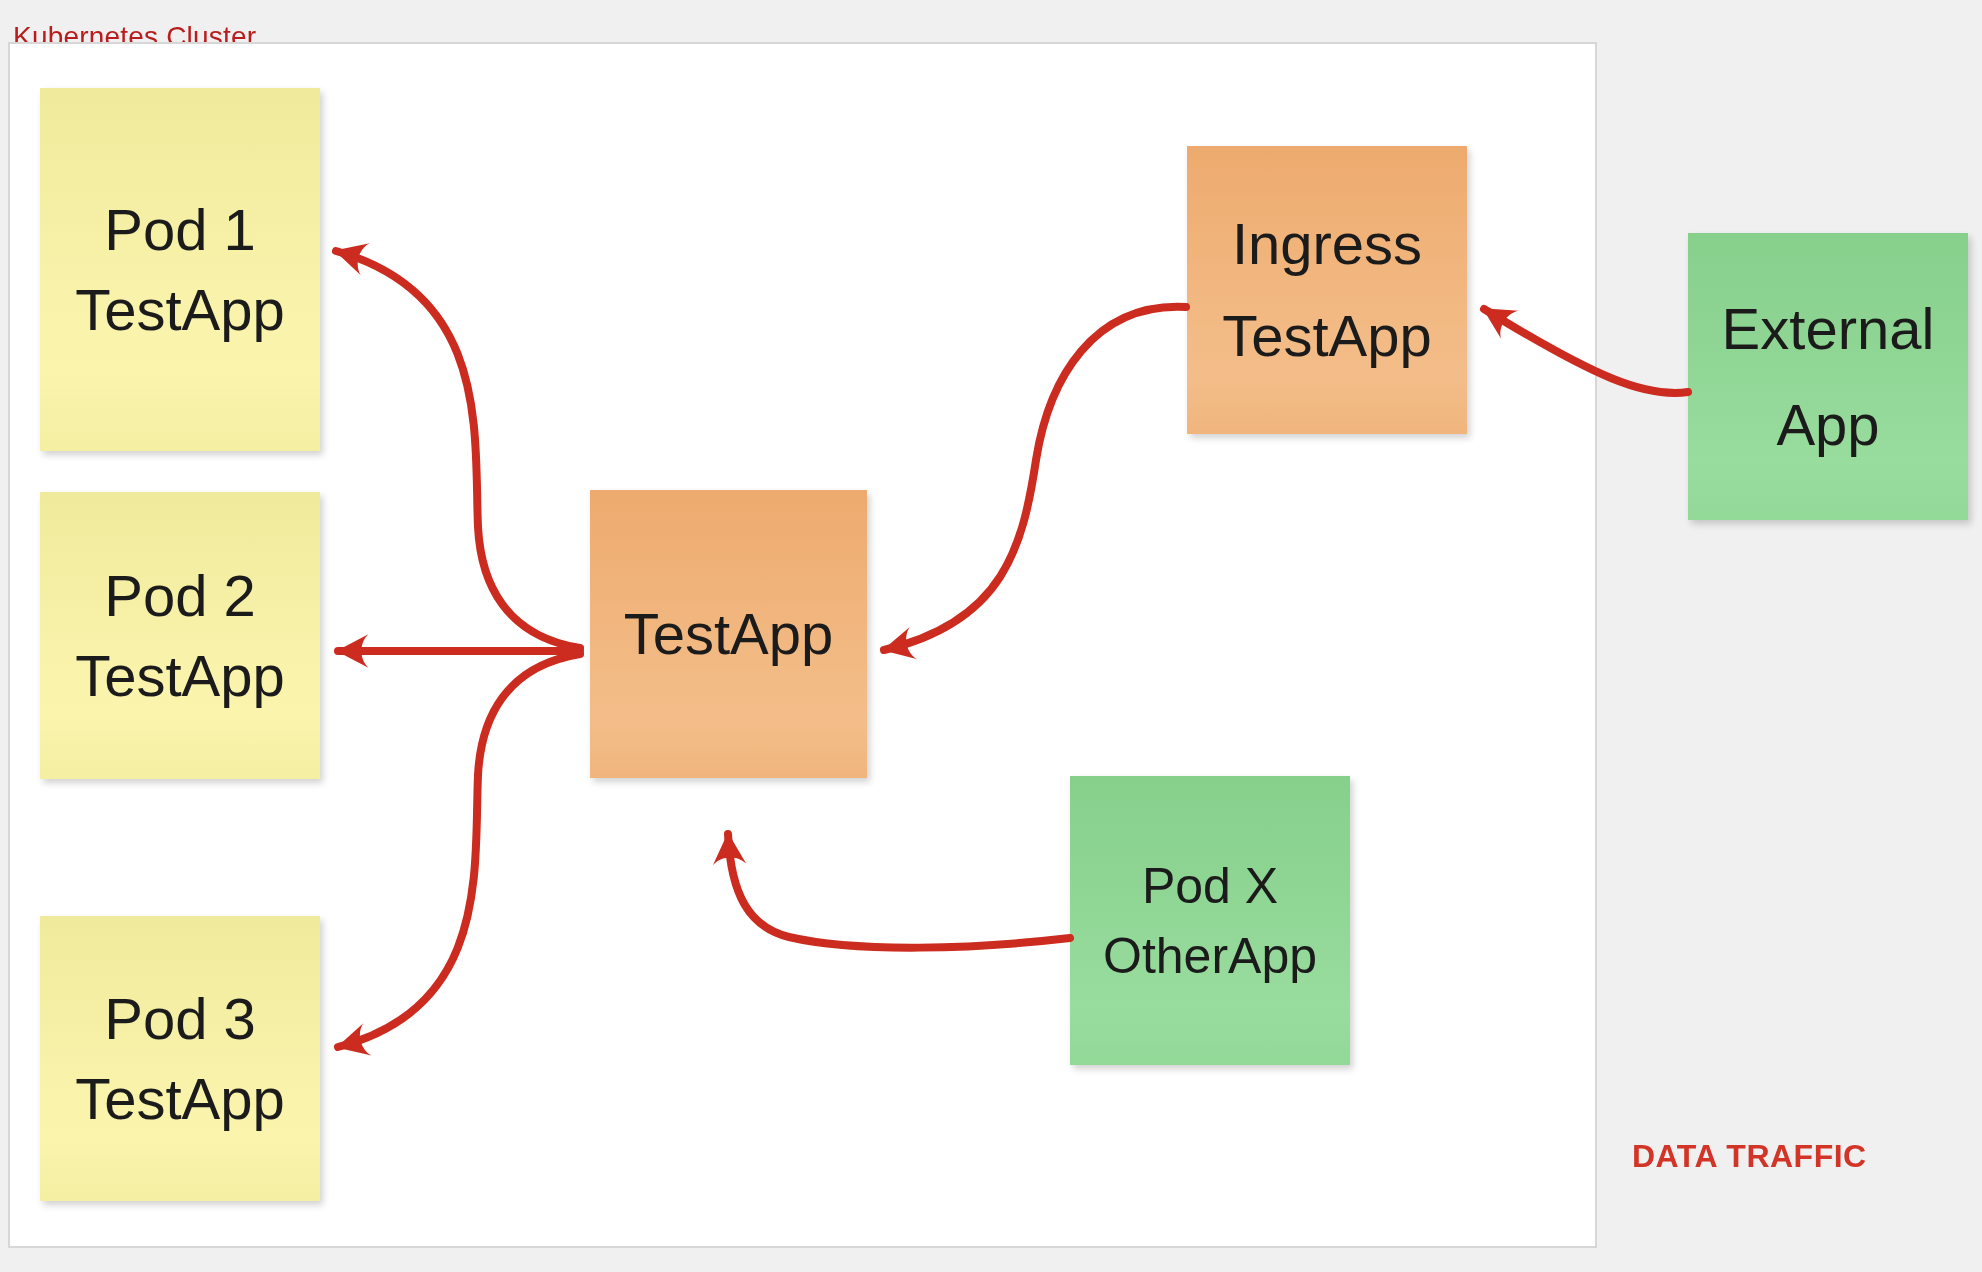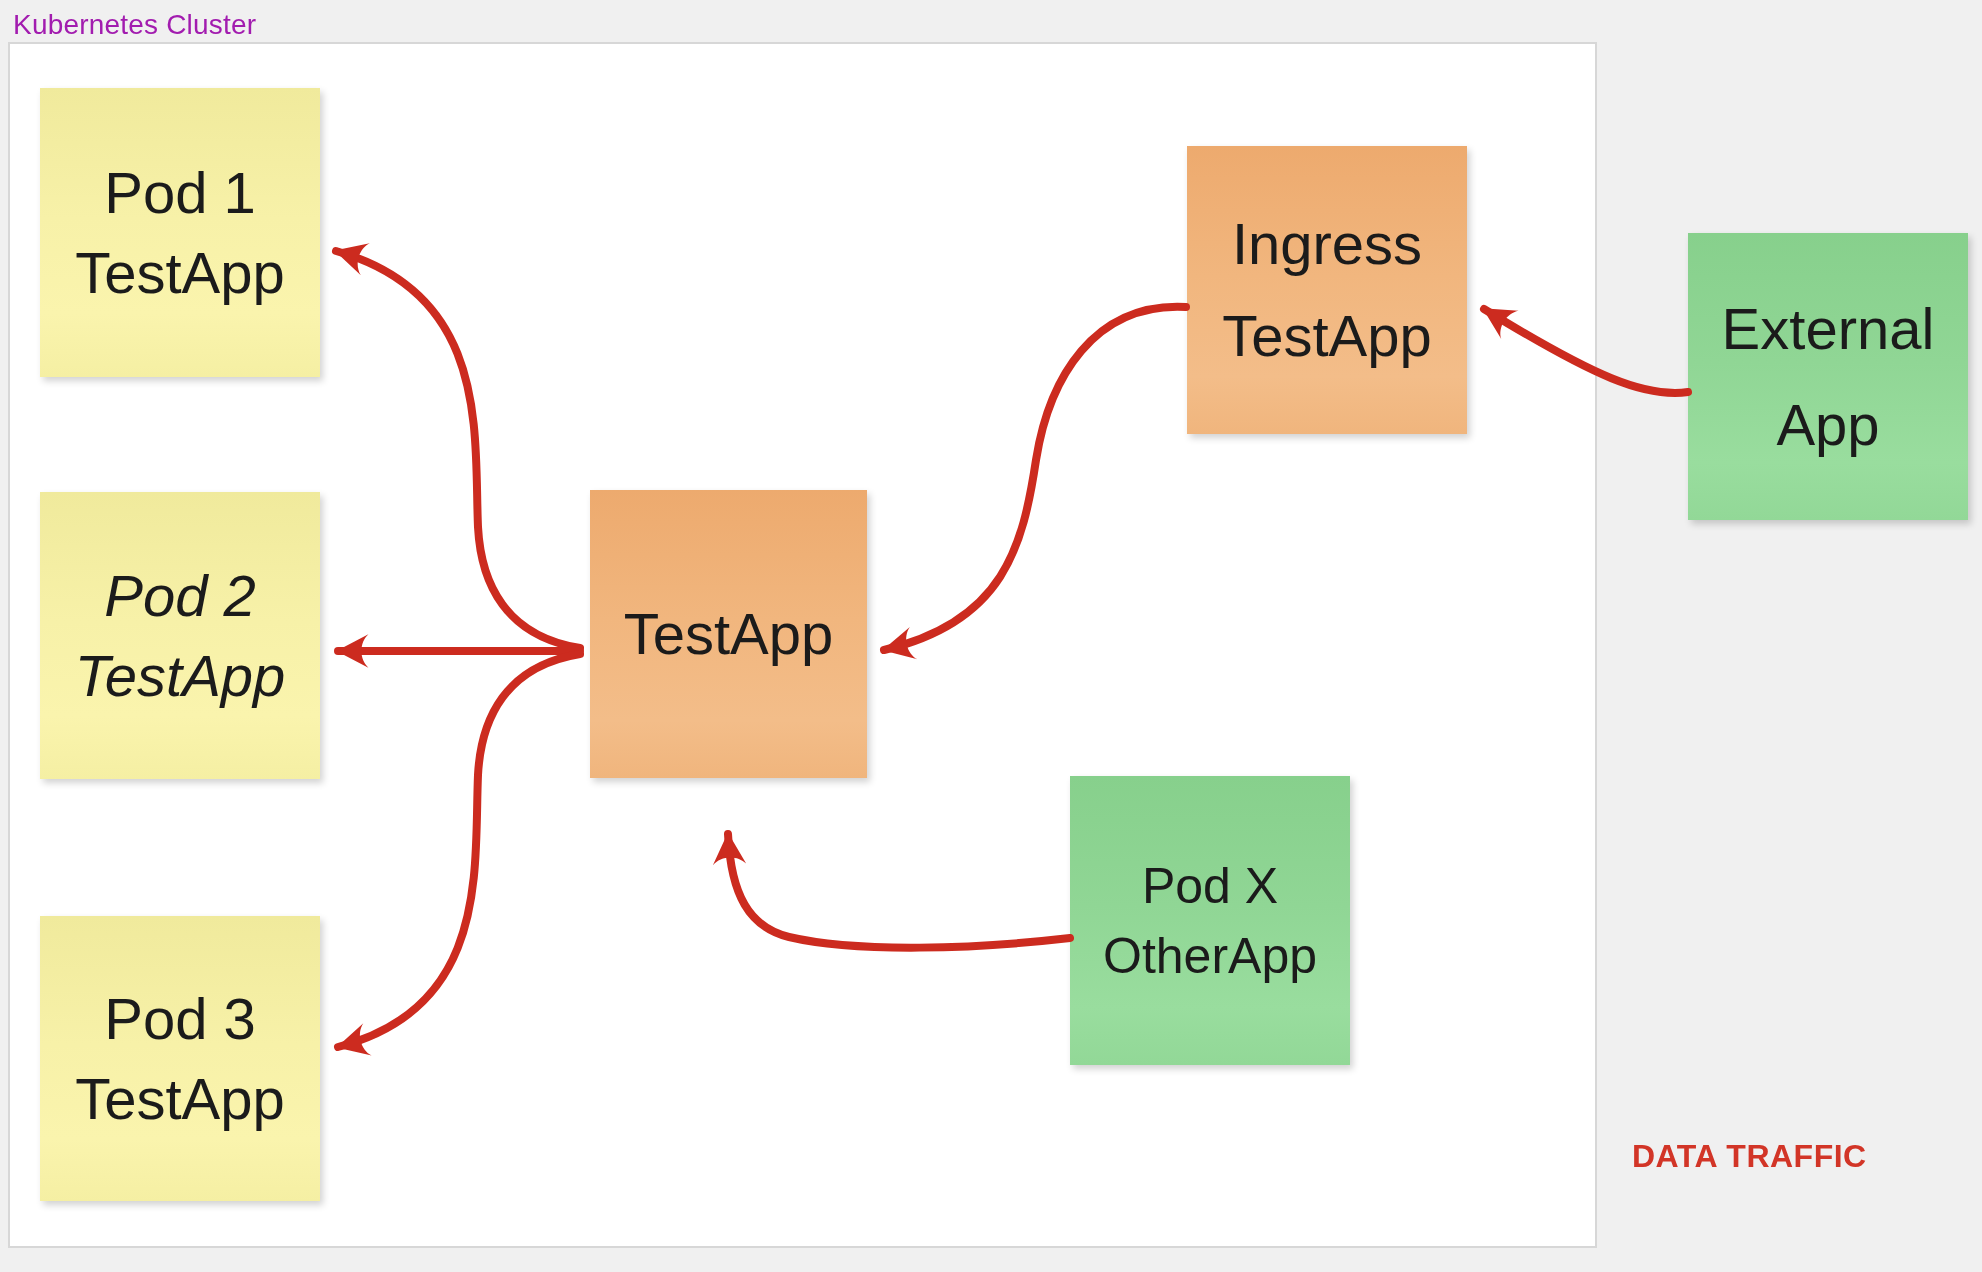--- a/index.html
+++ b/index.html
@@ -10,23 +10,23 @@
   .stage {
     position: relative;
     width: 1982px;
     height: 1272px;
     background: #f0f0f0;
     overflow: hidden;
   }
   .cluster-title {
     position: absolute;
     left: 13px;
-    top: 9px;
+    top: 21px;
     font-size: 28px;
-    color: #a21caf;
+    color: #b91c1c;
     letter-spacing: 0.2px;
   }
   .cluster-box {
     position: absolute;
     left: 8px;
     top: 42px;
     width: 1589px;
     height: 1206px;
     background: #ffffff;
     border: 2px solid #d7d7d7;
@@ -47,22 +47,22 @@
   .note.small { font-size: 50px; line-height: 70px; }
   .note.yellow {
     background: linear-gradient(180deg, #f0ea9c 0%, #f7f1a8 45%, #faf4ad 78%, #f5efa3 100%);
   }
   .note.orange {
     background: linear-gradient(180deg, #edaa6e 0%, #f1b67e 45%, #f3bd89 80%, #f0b57d 100%);
   }
   .note.green {
     background: linear-gradient(180deg, #87d08c 0%, #90d695 45%, #99dd9e 80%, #92d897 100%);
   }
-  .note-pod1    { left: 40px;  top: 88px;  width: 280px; height: 289px; }
-  .note-pod2    { left: 40px;  top: 492px; width: 280px; height: 287px; font-style: italic; }
+  .note-pod1    { left: 40px;  top: 88px;  width: 280px; height: 363px; }
+  .note-pod2    { left: 40px;  top: 492px; width: 280px; height: 287px; }
   .note-pod3    { left: 40px;  top: 893px; width: 280px; height: 285px; margin-top: 23px; }
   .note-service { left: 590px; top: 490px; width: 277px; height: 288px; }
   .note-ingress { left: 1187px; top: 146px; width: 280px; height: 288px; gap: 12px; }
   .note-podx    { left: 1070px; top: 776px; width: 280px; height: 289px; }
   .note-external{ left: 1688px; top: 233px; width: 280px; height: 287px; gap: 16px; }
   .arrows {
     position: absolute;
     left: 0; top: 0;
     width: 1982px;
     height: 1272px;

